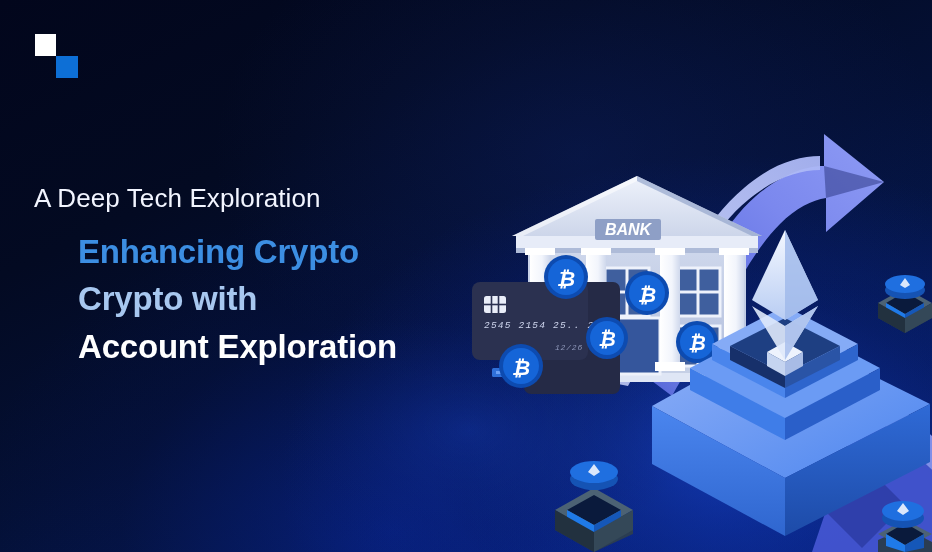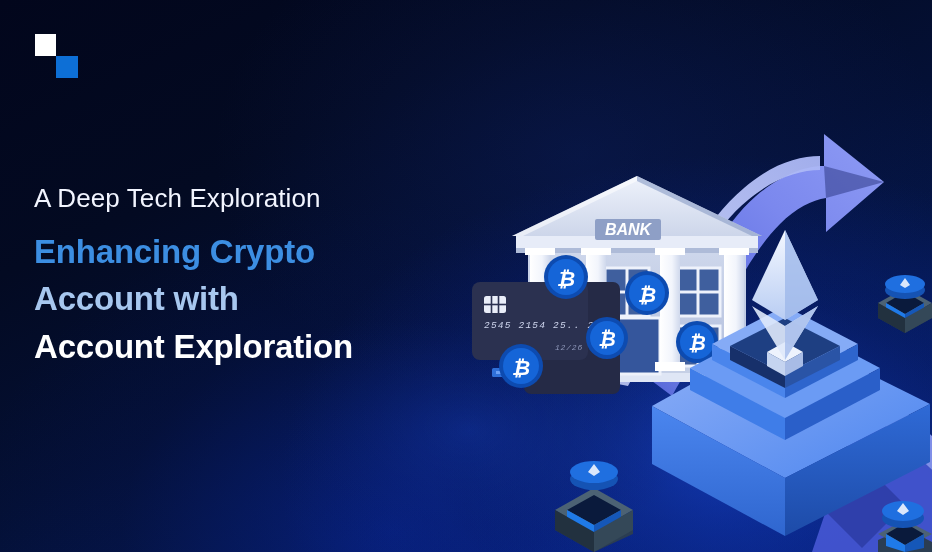--- a/index.html
+++ b/index.html
@@ -22,21 +22,21 @@
   .logo{ position:absolute; left:35px; top:34px; width:48px; height:48px; }
   .logo .sq-white{ position:absolute; left:0; top:0; width:21px; height:22px; background:#ffffff; }
   .logo .sq-blue{ position:absolute; left:21px; top:22px; width:22px; height:22px; background:#0d6fd6; }
 
   
   .copy{ position:absolute; left:34px; top:183px; width:420px; }
   .eyebrow{
     font-size:26px; font-weight:400; color:#f2f5ff; letter-spacing:0.1px;
     line-height:1.18; margin-bottom:14px;
   }
-  .headline{ font-weight:700; font-size:33px; line-height:1.44; letter-spacing:-0.2px; }
+  .headline{ font-weight:700; font-size:33px; line-height:1.44; letter-spacing:-0.2px;margin-left:44px; }
   .hl-1{ color:#3c8ee2; display:block; }
   .hl-2{ color:#a7c7ef; display:block; }
   .hl-3{ color:#ffffff; display:block; }
 
   
   .art{ position:absolute; left:0; top:0; width:932px; height:478px; pointer-events:none;font-style:italic; }
   .art svg{ display:block; }
 </style>
 </head>
 <body>
@@ -350,18 +350,18 @@
 
   <div class="logo">
     <div class="sq-white"></div>
     <div class="sq-blue"></div>
   </div>
 
   <div class="copy">
     <div class="eyebrow">A Deep Tech Exploration</div>
     <h1 class="headline">
       <span class="hl-1">Enhancing Crypto</span>
-      <span class="hl-2">Account with</span>
+      <span class="hl-2">Crypto with</span>
       <span class="hl-3">Account Exploration</span>
     </h1>
   </div>
 
 </div>
 
 </body></html>

